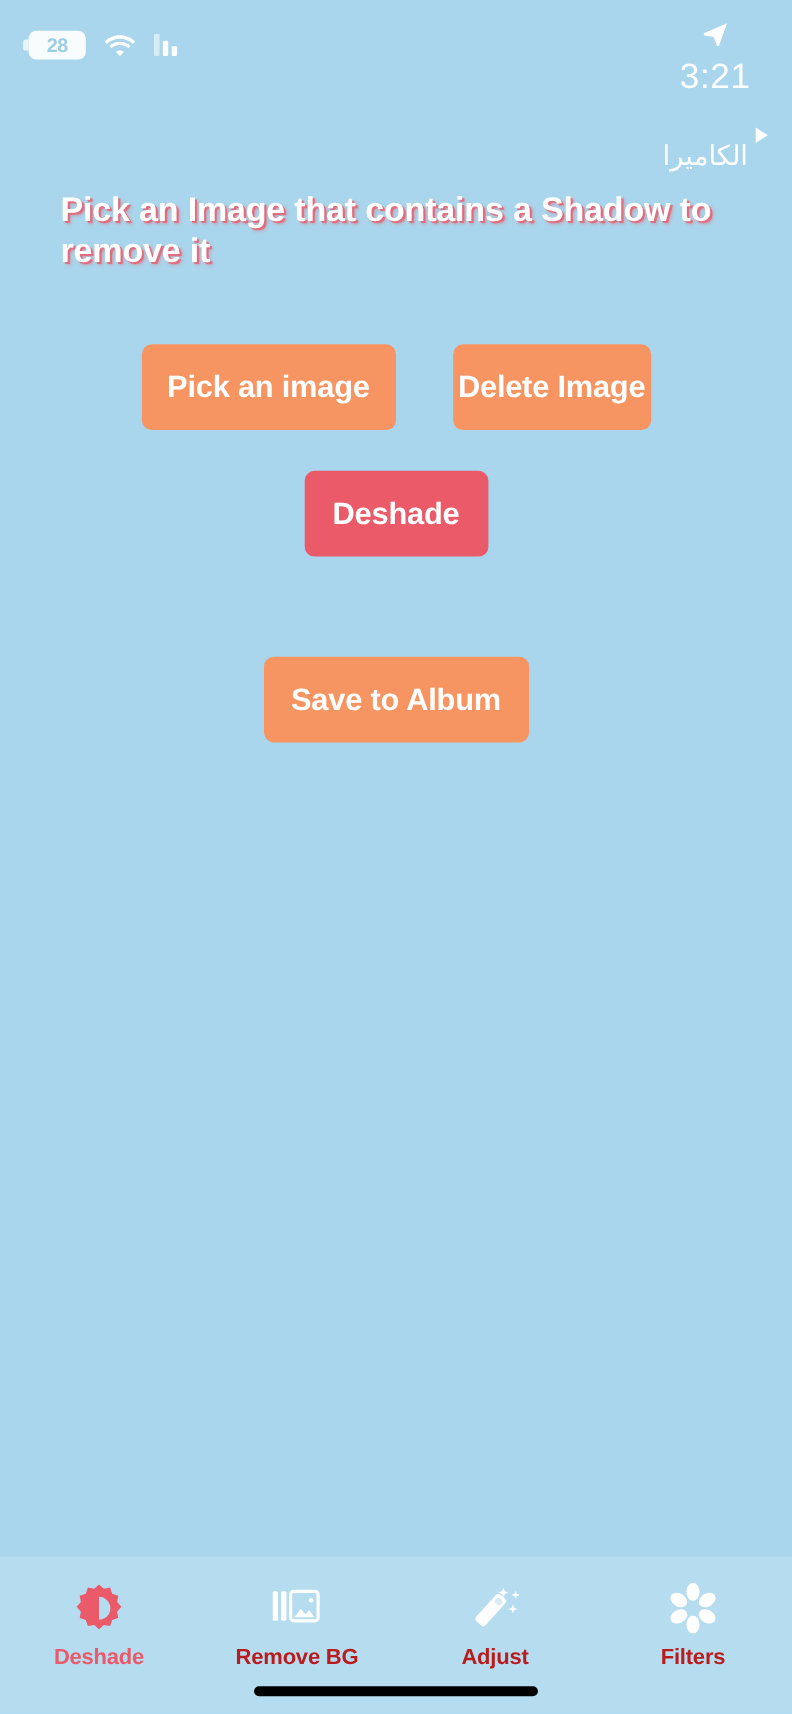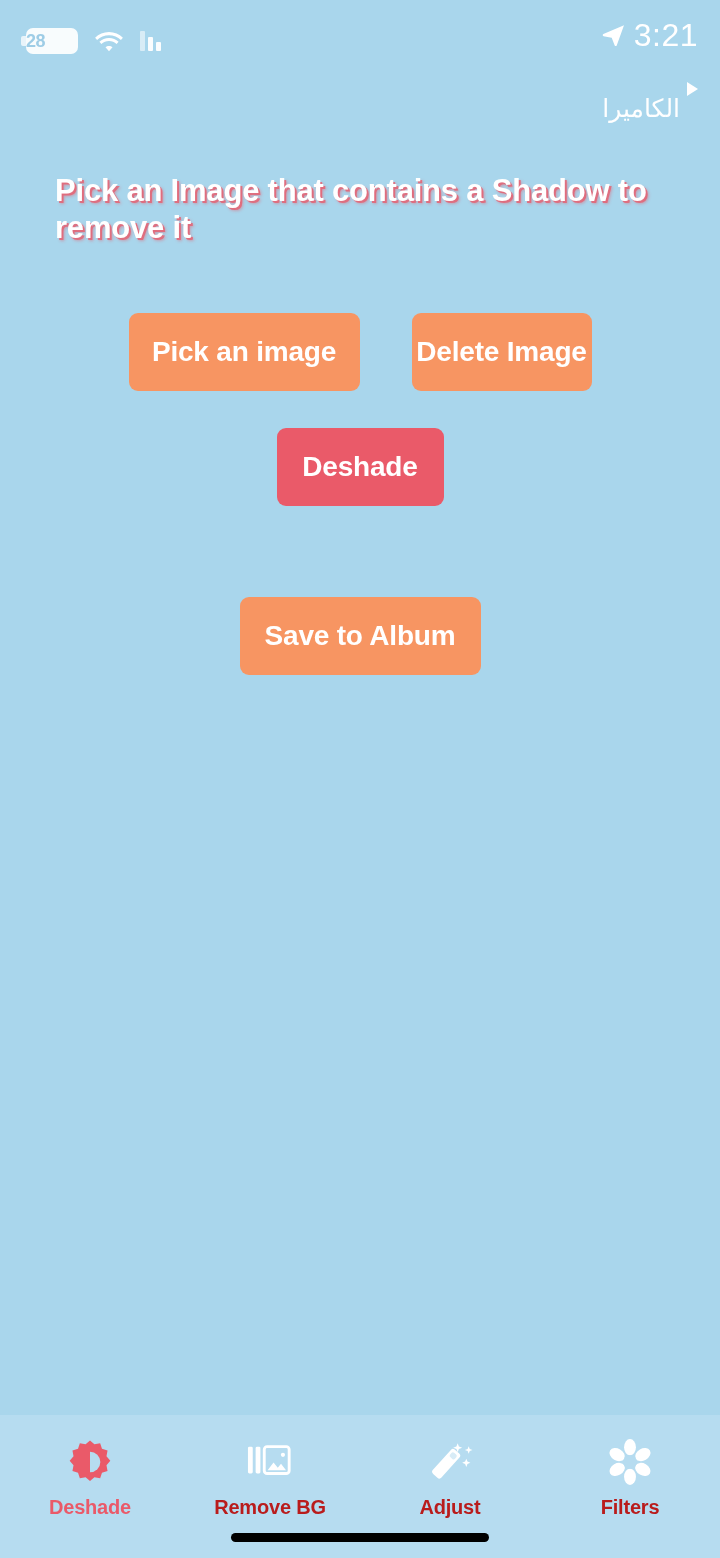--- a/index.html
+++ b/index.html
@@ -22,21 +22,21 @@
   }
   .status-left {
     position:absolute; left:26px; top:28px;
     display:flex; align-items:center; gap:16px;
   }
   .battery {
     position:relative;
     width:52px; height:26px;
     background:#ffffff;
     border-radius:7px;
-    display:flex; align-items:center; 
+    display:flex; align-items:center; justify-content:center;
     opacity:.93;
   }
   .battery::before {
     content:"";
     position:absolute; left:-5px; top:8px;
     width:5px; height:10px;
     background:#ffffff;
     border-radius:2px 0 0 2px;
     opacity:.8;
   }
@@ -51,21 +51,21 @@
   .bars i { display:block; width:5px; background:#ffffff; border-radius:1px; }
   .bars i:nth-child(1){ height:20px; opacity:.55; }
   .bars i:nth-child(2){ height:14px; opacity:.95; }
   .bars i:nth-child(3){ height:9px;  opacity:.95; }
 
   .status-right {
     position:absolute; right:22px; top:18px;
     text-align:right;
   }
   .time-row {
-    display:flex; align-items:center; justify-content:flex-end; gap:8px;
+    display:flex; align-items:center; justify-content:flex-end; gap:8px;flex-direction:column;
   }
   .loc-arrow { width:26px; height:26px; display:block; }
   .clock {
     font-size:32px; font-weight:400; color:#ffffff;
     line-height:34px; letter-spacing:.5px;
   }
   .app-row {
     display:flex; align-items:center; justify-content:flex-end; gap:7px;
     margin-top:6px;
   }

